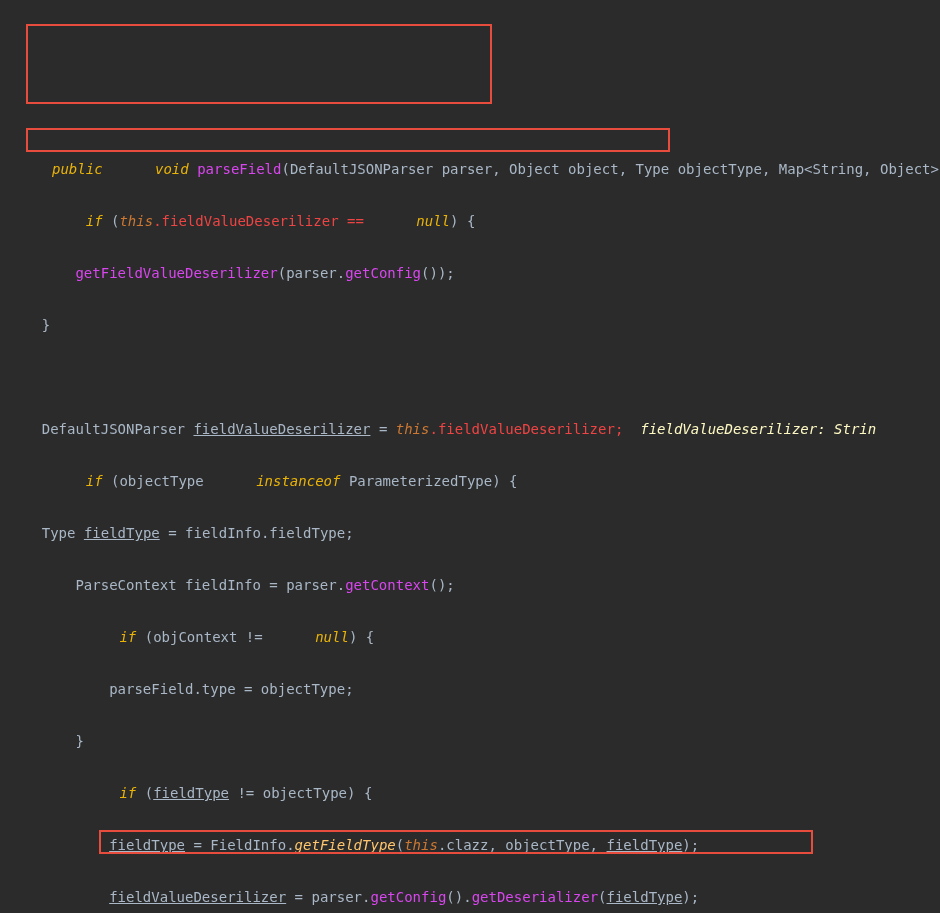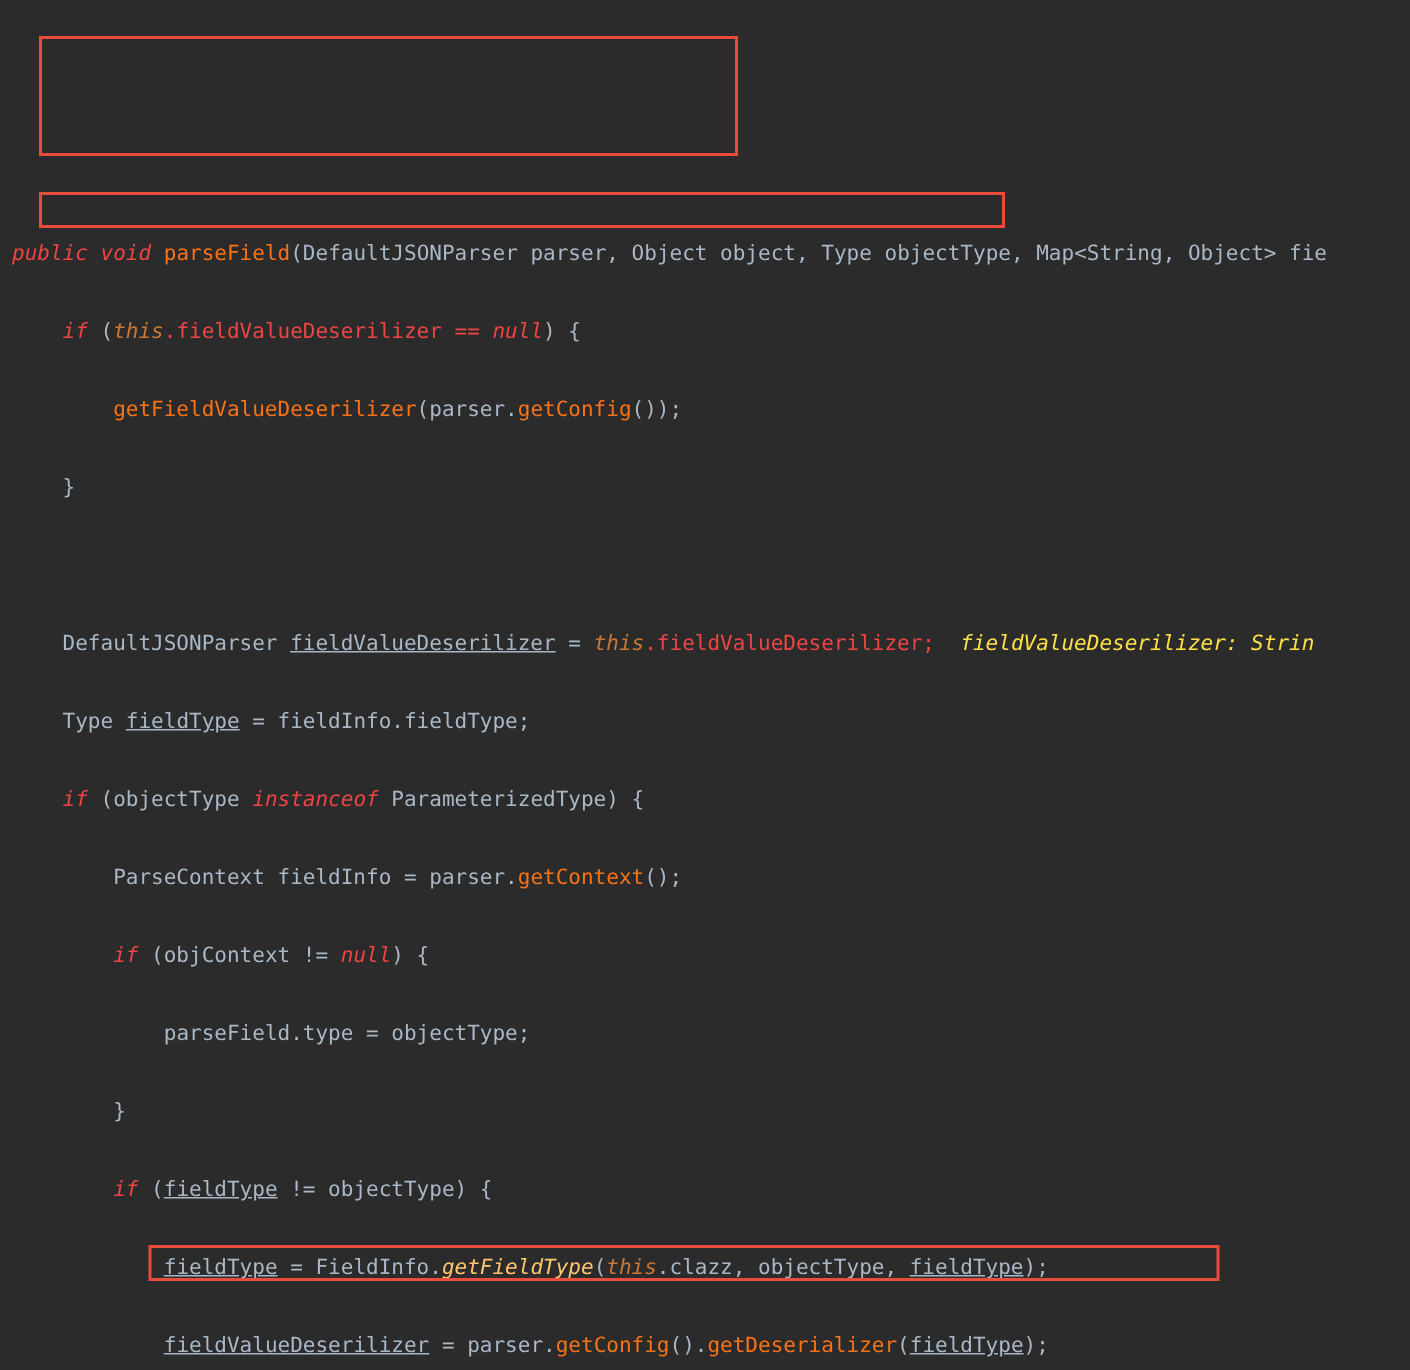--- a/index.html
+++ b/index.html
@@ -17,27 +17,27 @@
   .code-container {
     position: relative;
     white-space: pre;
     padding-left: 0;
   }
   .line {
     height: 26px;
     padding-left: 8px;
     position: relative;
   }
-  .kw { color: #ef4444; font-style: italic; }                       
-  .mtd { color: #f97316; }                       
+  .kw { color: #eab308; font-style: italic; margin-left: 44px; }                       
+  .mtd { color: #d946ef; }                       
   .mtd-i { color: #ffc66d; font-style: italic; } 
   .fld { color: #ef4444; }
   .ul { text-decoration: underline; }
   .this { color: #cc7832; font-style: italic; } 
-  .ann { color: #fde047; font-style: italic; }                       
+  .ann { color: #fef9c3; font-style: italic; }                       
   .box {
     position: absolute;
     border: 2.5px solid #e74c3c;
     pointer-events: none;
     z-index: 10;
   }
   .parname { color: #a9b7c6; }
 </style>
 </head>
 <body>
@@ -47,22 +47,22 @@
 <div class="box" style="top:24px;left:26px;width:466px;height:80px;"></div>
 <div class="box" style="top:128px;left:26px;width:644px;height:24px;"></div>
 <div class="box" style="top:830px;left:99px;width:714px;height:24px;"></div>
 
 <div class="line"><span class="kw">public</span> <span class="kw">void</span> <span class="mtd">parseField</span><span>(DefaultJSONParser </span><span class="parname">parser</span><span>, Object </span><span class="parname">object</span><span>, Type </span><span class="parname">objectType</span><span>, Map&lt;String, Object&gt; </span><span class="parname">fie</span></div>
 <div class="line">    <span class="kw">if</span> (<span class="this">this</span><span class="fld">.fieldValueDeserilizer == </span><span class="kw">null</span><span>) {</span></div>
 <div class="line">        <span class="mtd">getFieldValueDeserilizer</span><span>(parser.</span><span class="mtd">getConfig</span><span>());</span></div>
 <div class="line">    <span>}</span></div>
 <div class="line"> </div>
 <div class="line">    <span>DefaultJSONParser </span><span class="ul">fieldValueDeserilizer</span><span> = </span><span class="this">this</span><span class="fld">.fieldValueDeserilizer;</span>  <span class="ann">fieldValueDeserilizer: Strin</span></div>
+<div class="line">    <span class="kw">if</span><span> (objectType </span><span class="kw">instanceof</span><span> ParameterizedType) {</span></div>
 <div class="line">    <span>Type </span><span class="ul">fieldType</span><span> = fieldInfo.fieldType;</span></div>
-<div class="line">    <span class="kw">if</span><span> (objectType </span><span class="kw">instanceof</span><span> ParameterizedType) {</span></div>
 <div class="line">        <span>ParseContext fieldInfo = parser.</span><span class="mtd">getContext</span><span>();</span></div>
 <div class="line">        <span class="kw">if</span><span> (objContext != </span><span class="kw">null</span><span>) {</span></div>
 <div class="line">            <span>parseField.type = objectType;</span></div>
 <div class="line">        <span>}</span></div>
 <div class="line">        <span class="kw">if</span><span> (</span><span class="ul">fieldType</span><span> != objectType) {</span></div>
 <div class="line">            <span class="ul">fieldType</span><span> = FieldInfo.</span><span class="mtd-i">getFieldType</span><span>(</span><span class="this">this</span><span>.clazz, objectType, </span><span class="ul">fieldType</span><span>);</span></div>
 <div class="line">            <span class="ul">fieldValueDeserilizer</span><span> = parser.</span><span class="mtd">getConfig</span><span>().</span><span class="mtd">getDeserializer</span><span>(</span><span class="ul">fieldType</span><span>);</span></div>
 
 
 

